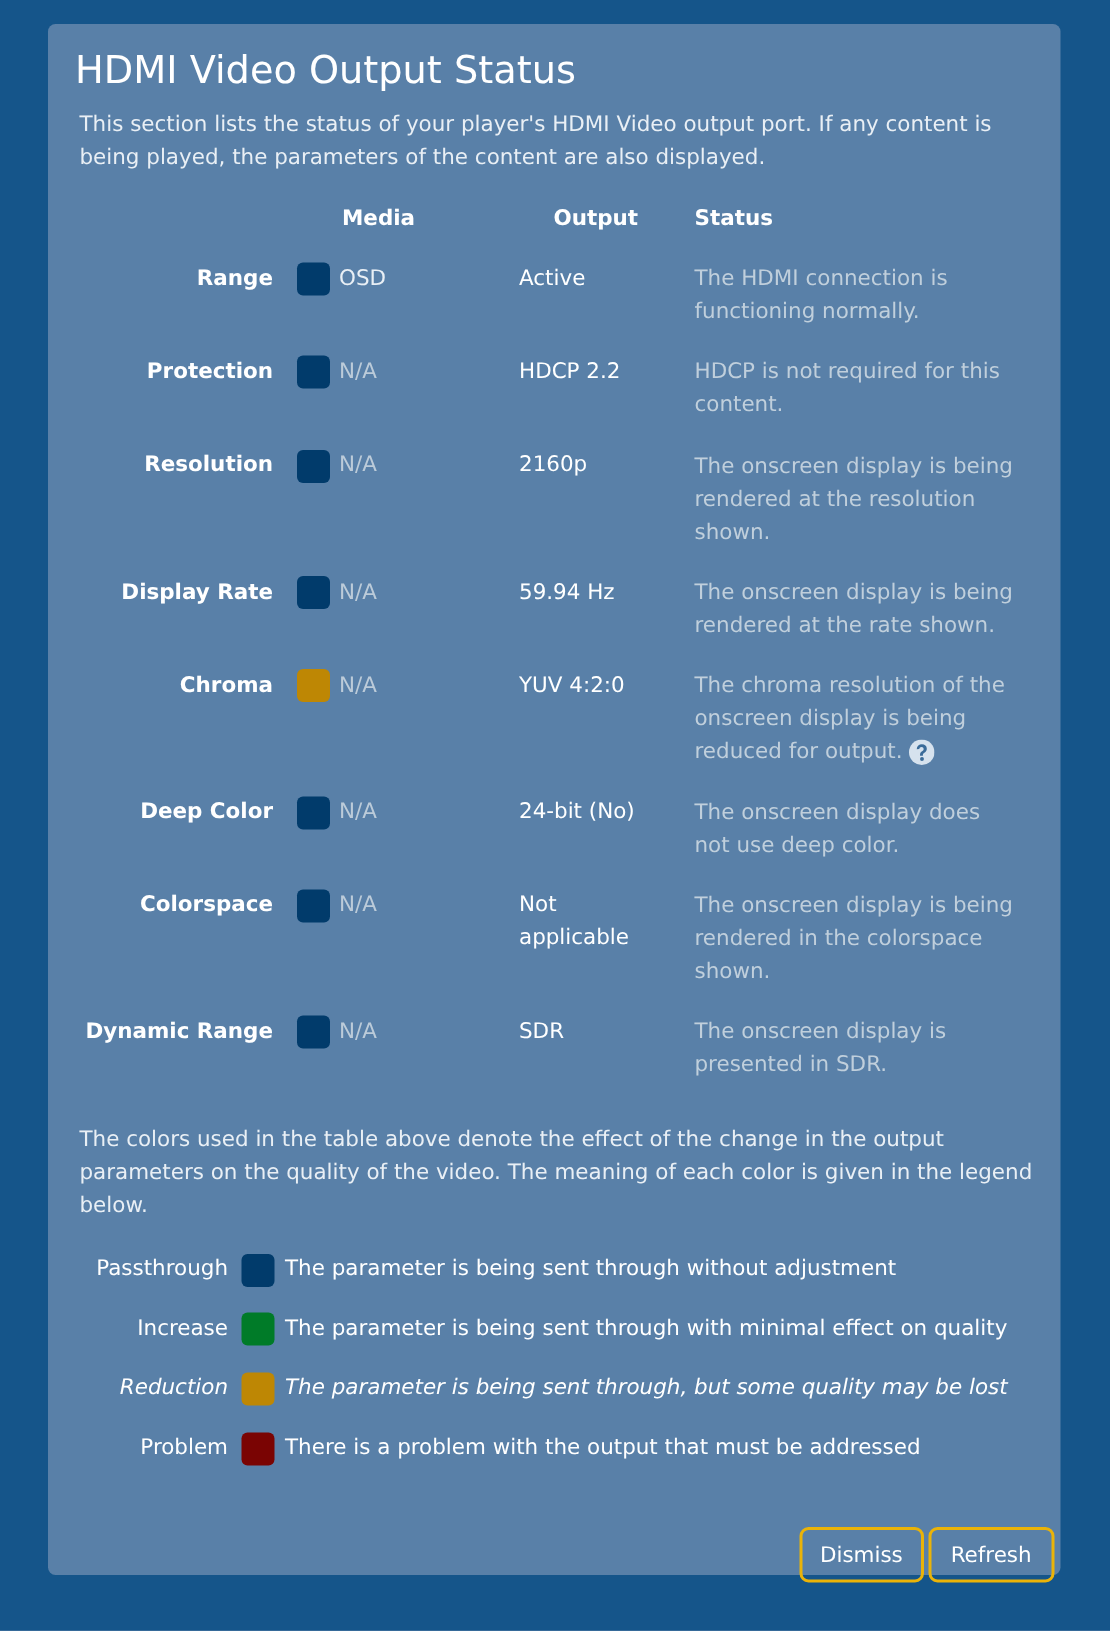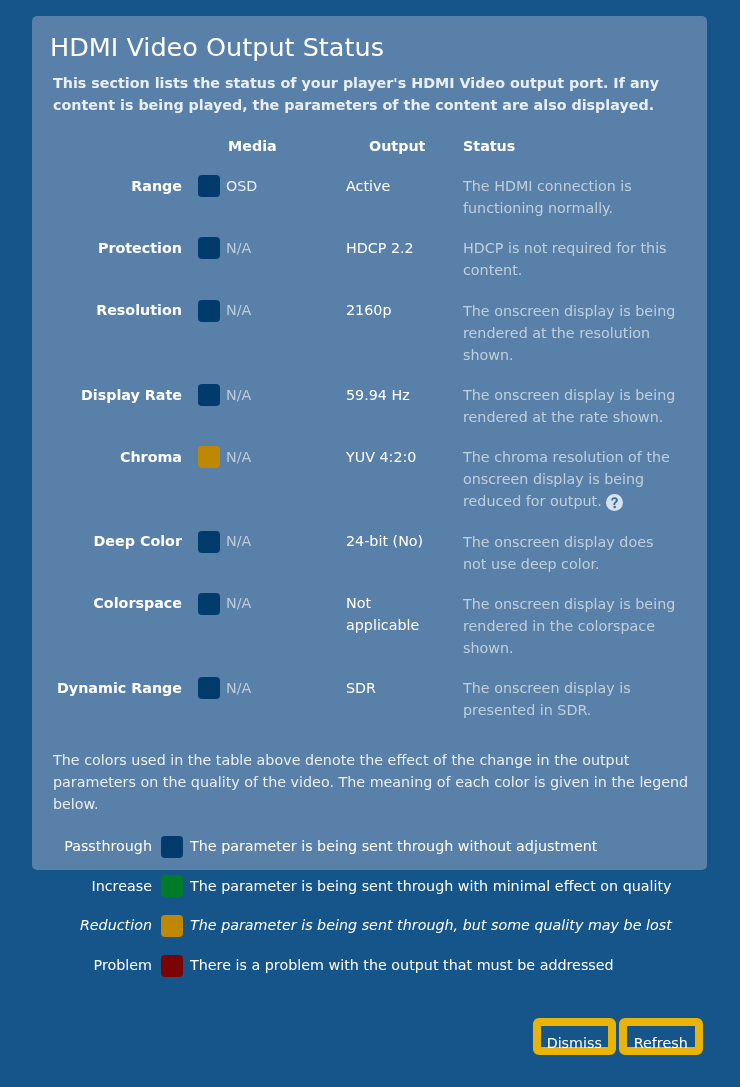--- a/index.html
+++ b/index.html
@@ -3,25 +3,25 @@
 <meta charset="utf-8">
 <title>HDMI Video Output Status</title>
 <style>
   * { box-sizing: border-box; margin:0; padding:0; }
   html,body { width:740px; height:1087px; overflow:hidden; }
   body {
     background: #15558a;
     font-family: "DejaVu Sans", sans-serif;
   }
   #panel {
-    position:absolute; left:32px; top:16px; width:675px; height:854px;
+    position:absolute; left:32px; top:16px; width:675px; height:1034px;
     background:#5980a8; border-radius:5px;
   }
   .title { position:absolute; left:18px; top:14px; font-size:25.5px; line-height:34px; font-weight:normal; color:#ffffff;}
-  .intro { position:absolute; left:21px; top:56px; width:618px; font-size:14.3px; line-height:22px; color:#e9eff5;font-weight:bold; }
+  .intro { position:absolute; left:21px; top:56px; width:618px; font-size:14.3px; line-height:22px; color:#e9eff5; }
 
   .col-head { position:absolute; font-size:14.3px; font-weight:bold; color:#ffffff; white-space:nowrap; }
   #head-media { left:196px; top:122px; }
   #head-output { left:325px; top:122px;margin-left:12px; }
   #head-status { left:431px; top:122px; }
 
   .trow { position:absolute; left:0; right:0; }
   .rlabel { position:absolute; top:-0.5px; right:525px; font-size:14.3px; font-weight:bold; color:#ffffff; white-space:nowrap; line-height:22px; }
   .swatch { position:absolute; left:166px; width:22px; height:22px; border-radius:4px; }
   .rmedia { position:absolute; top:-0.5px; left:194px; font-size:14.3px; color:#e9eff5; line-height:22px; white-space:nowrap; }
@@ -29,21 +29,21 @@
   .routput { position:absolute; top:-0.5px; left:314px; width:95px; font-size:14.3px; color:#ffffff; line-height:22px; }
   .rstatus { position:absolute; top:0px; left:431px; width:215px; font-size:14.3px; color:#c0cfdc; line-height:22px; }
   .helpicon { display:inline-block; width:17px; height:17px; vertical-align:-4.5px; }
 
   .legend-intro { position:absolute; left:21px; top:733px; width:645px; font-size:14.3px; line-height:22px; color:#e9eff5; }
   .lgrow { position:absolute; left:0; right:0; height:22px; }
   .lg-label { position:absolute; top:-0.5px; right:555px; font-size:14.3px; line-height:22px; color:#ffffff; white-space:nowrap; }
   .lg-sw { position:absolute; left:129px; width:22px; height:22px; border-radius:4px; }
   .lg-desc { position:absolute; top:-0.5px; left:158px; font-size:14.3px; line-height:22px; color:#ffffff; white-space:nowrap; }
 
-  .btn { position:absolute; height:37px; border:8px solid #eab308; border-radius:6px;
+  .btn { position:absolute; height:37px; border:2px solid #eab308; border-radius:6px;
          background:transparent; color:#ffffff; font-size:14.3px; font-family:"DejaVu Sans", sans-serif;
          cursor:pointer; padding:0; line-height:34px; }
   #btn-dismiss { left:532.5px; top:1017.5px; width:83.5px; }
   #btn-refresh { left:619px; top:1017.5px; width:83.5px; }
   
 </style>
 </head>
 <body>
 
 <div id="panel">

